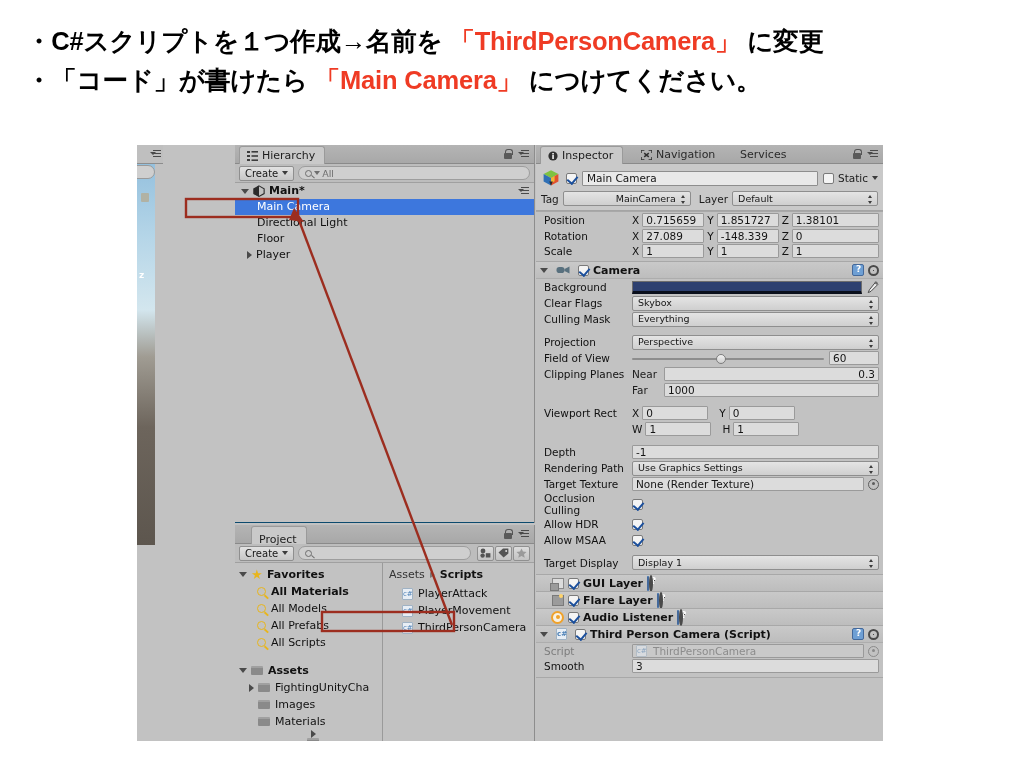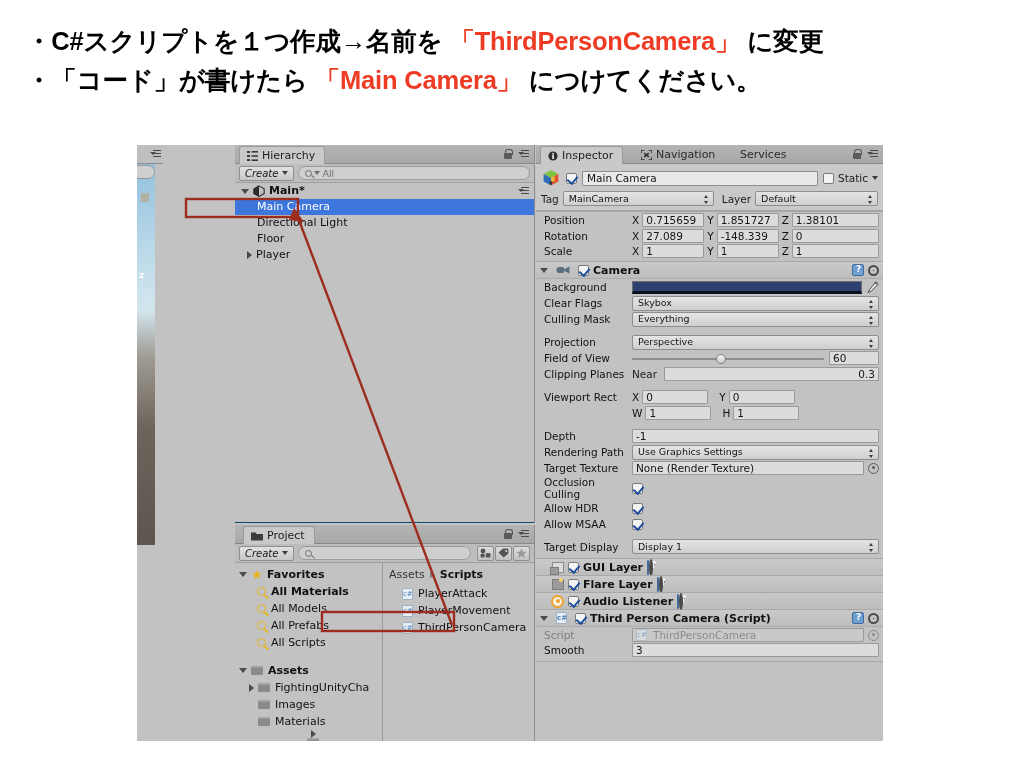--- a/index.html
+++ b/index.html
@@ -92,21 +92,21 @@
 
   .toolrow {
     height:19px; background:#bdbdbd;
     border-bottom:1px solid #a0a0a0;
     display:flex; align-items:center; gap:4px; padding:0 4px;
   }
   .btn-create {
     height:15px; padding:0 5px; font-size:10px; line-height:15px;
     background:linear-gradient(180deg,#e2e2e2,#c7c7c7);
     border:1px solid #8f8f8f; border-radius:2px; color:#161616;
-    display:flex; align-items:center; gap:4px;font-style:italic;
+    display:flex; align-items:center; gap:4px;
   }
   .caret-dn {
     width:0;height:0;border-left:3px solid transparent;border-right:3px solid transparent;
     border-top:4px solid #3c3c3c;
   }
   .searchbox {
     flex:1; height:14px; background:#cfcfcf;
     border:1px solid #9d9d9d; border-radius:7px;
     display:flex; align-items:center; padding:0 6px; gap:2px;
     font-size:9.5px; color:#6e6e6e;
@@ -341,21 +341,21 @@
       </div>
       <div class="hrow" style="padding-left:12px;">
         <span class="tri"></span>
         <span>Player</span>
       </div>
     </div>
   </div>
 
   <div class="panel" id="proj">
     <div class="tabbar">
-      <div class="tab active" style="left:8px;">
+      <div class="tab active" style="left:16px;flex-direction:column;">
         <svg width="12" height="10" viewBox="0 0 12 10">
           <path d="M0 1.5 L4.5 1.5 L5.7 3 L12 3 L12 9.6 L0 9.6 Z" fill="#3c3c3c"></path>
         </svg>
         <span>Project</span>
       </div>
       <span class="lock"></span>
       <span class="kebab"></span>
     </div>
     <div class="toolrow">
       <div class="btn-create">
@@ -495,21 +495,21 @@
           <span>Main Camera</span>
         </div>
         <div class="staticbox">
           <span class="cb"></span>
           <span>Static</span>
           <span class="caret-dn"></span>
         </div>
       </div>
       <div class="tagline">
         <span>Tag</span>
-        <div class="popup" style="width:151px;">
+        <div class="popup" style="width:128px;justify-content:flex-end;">
           <span>MainCamera</span>
           <span class="ud"></span>
         </div>
         <span style="margin-left:4px;">Layer</span>
         <div class="popup" style="flex:1;">
           <span>Default</span>
           <span class="ud"></span>
         </div>
       </div>
     </div>
@@ -607,20 +607,27 @@
           <span>60</span>
         </div>
       </div>
       <div class="prop">
         <span class="plabel">Clipping Planes</span>
         <span style="width:32px;flex:none;">Near</span>
         <div class="numfield" style="flex:1;text-align:right;">
           <span>0.3</span>
         </div>
       </div>
+      <div class="prop">
+        <span class="plabel"></span>
+        <span style="width:32px;flex:none;">Far</span>
+        <div class="numfield" style="flex:1;">
+          <span>1000</span>
+        </div>
+      </div>
 
       <div class="gap"></div>
 
       <div class="prop">
         <span class="plabel">Viewport Rect</span>
         <div class="vec">
           <span class="ax">X</span>
           <div class="numfield" style="width:66px;"><span>0</span></div>
           <span class="ax" style="margin-left:8px;">Y</span>
           <div class="numfield" style="width:66px;"><span>0</span></div>

